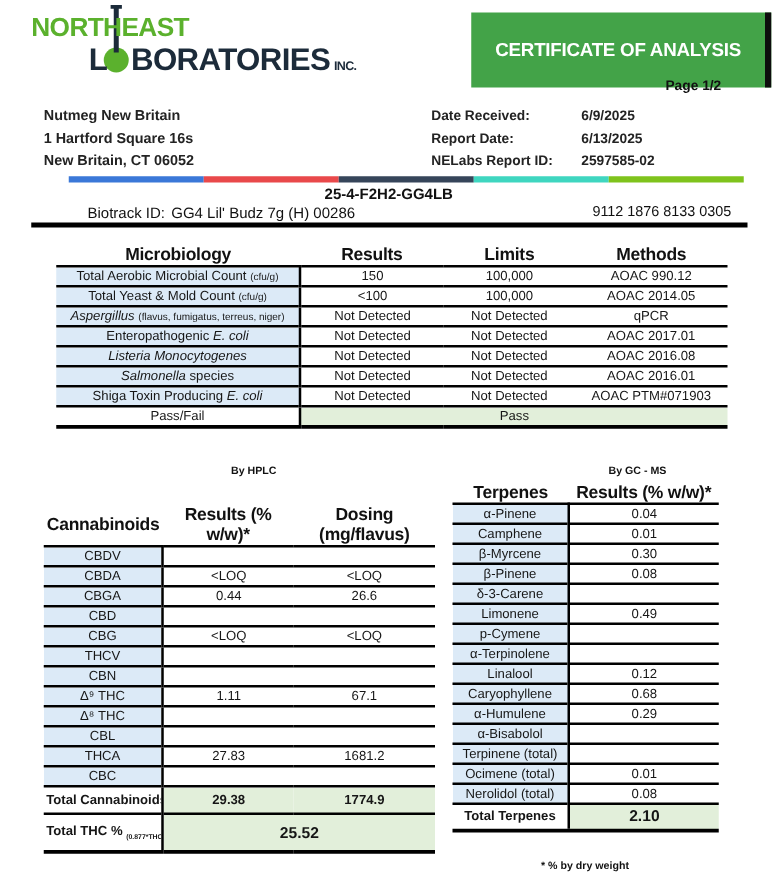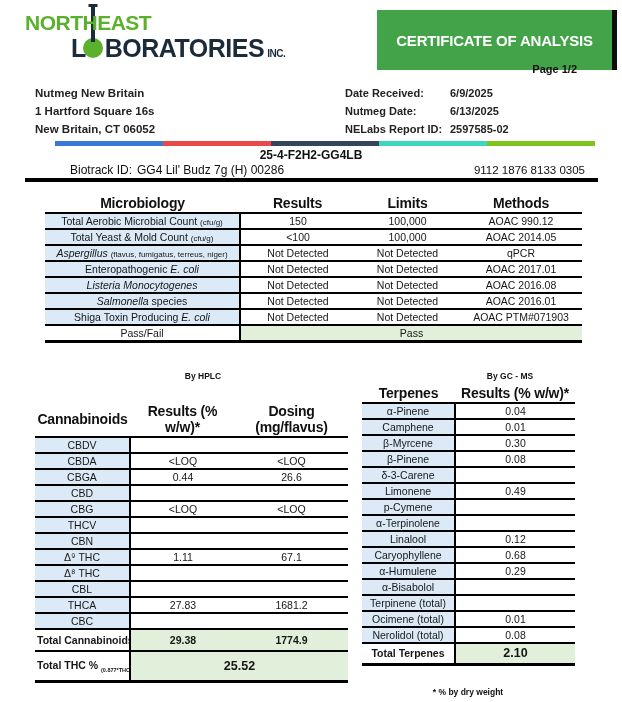--- a/index.html
+++ b/index.html
@@ -17,21 +17,21 @@
   .flask-svg{position:absolute;left:58px;top:-6px;z-index:1;overflow:visible;}
   
   .banner{position:absolute;left:345px;top:10px;width:240px;height:60px;background:var(--banner-green);
     border-right:5px solid #0d0d0d;display:flex;align-items:center;justify-content:center;margin-left:32px;}
   .banner span{color:#fff;font-size:15px;font-weight:bold;letter-spacing:-0.2px;}
   .page-num{position:absolute;left:480px;top:63px;width:97px;text-align:right;font-size:11px;font-weight:bold;color:#111;}
   
   .address{position:absolute;left:35px;top:84px;font-size:11.5px;font-weight:bold;color:#232323;line-height:18px;}
   .meta{position:absolute;left:345px;top:84px;width:240px;font-size:11px;font-weight:bold;color:#232323;line-height:18px;}
   .meta-row{display:flex;}
-  .meta-label{width:105px;}
+  .meta-label{width:120px;}
   .meta-value{flex:1;}
   
   .bar{position:absolute;left:55px;top:141px;width:540px;height:5px;display:flex;}
   .bar-seg{flex:1;height:100%;}
   
   .sample-code{position:absolute;left:0;top:148px;width:622px;text-align:center;font-size:12px;font-weight:bold;color:#111;}
   .biotrack{position:absolute;left:70px;top:163px;font-size:12px;color:#111;}
   .bt-label{margin-right:5px;}
   .tracking{position:absolute;left:430px;top:164px;width:155px;text-align:right;font-size:11.5px;color:#111;}
   .thick-rule{position:absolute;left:25px;top:178px;width:573px;height:3.5px;background:#000;}
@@ -91,21 +91,21 @@
       <div class="addr-line">Nutmeg New Britain</div>
       <div class="addr-line">1 Hartford Square 16s</div>
       <div class="addr-line">New Britain, CT 06052</div>
     </div>
   <div class="meta" id="meta">
       <div class="meta-row">
         <span class="meta-label">Date Received:</span>
         <span class="meta-value">6/9/2025</span>
       </div>
       <div class="meta-row">
-        <span class="meta-label">Nutmeg Date:</span>
+        <span class="meta-label">Report Date:</span>
         <span class="meta-value">6/13/2025</span>
       </div>
       <div class="meta-row">
         <span class="meta-label">NELabs Report ID:</span>
         <span class="meta-value">2597585-02</span>
       </div>
     </div>
 
   <div class="bar" id="divider-bar">
       <div class="bar-seg" style="background: rgb(59, 120, 216);"></div>

